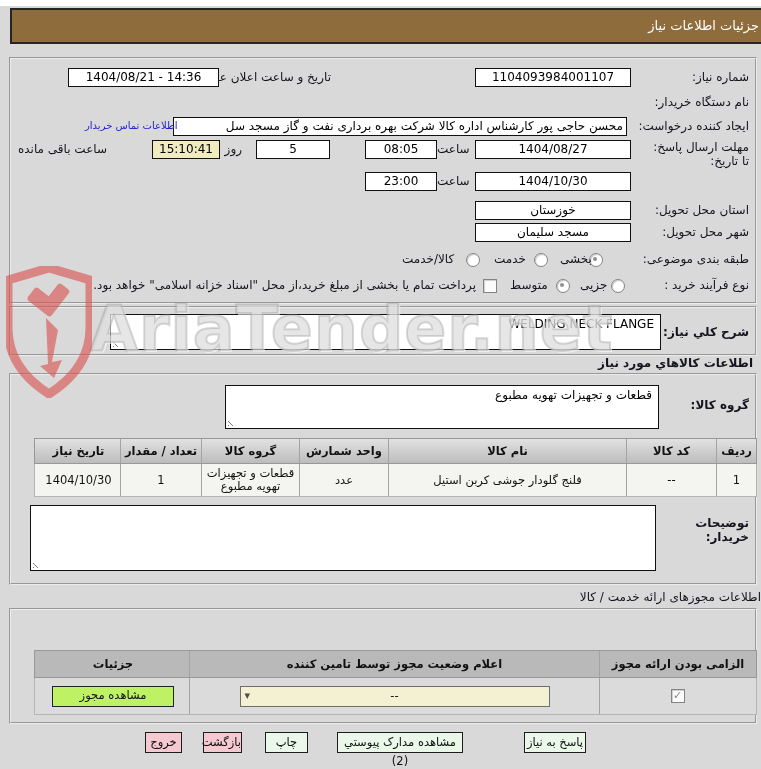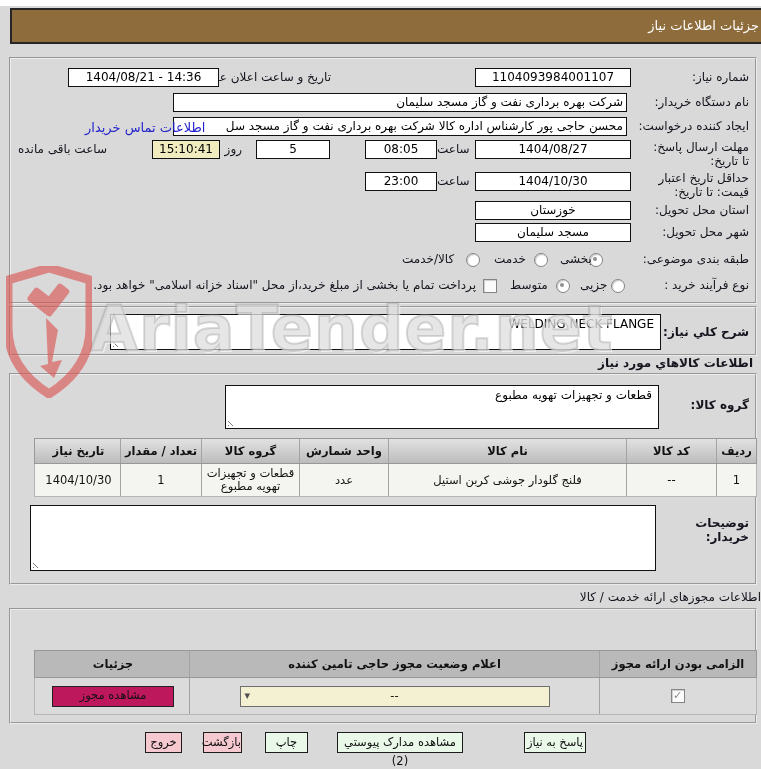--- a/index.html
+++ b/index.html
@@ -8,21 +8,21 @@
   .bg{position:absolute;left:0;top:6px;width:761px;height:763px;background:#d9d9d9}
   .hdrbar{position:absolute;left:10px;top:8px;width:735px;height:32px;background:#8e6c3c;border:2px solid #262626;color:#fff;font-size:13px;line-height:32px;padding:0 12px;text-align:right}
   .panel{position:absolute;border:2px groove #ececec}
   .lbl{position:absolute;font-size:12px;color:#15151f;white-space:nowrap}
   .lbl.b{font-weight:bold}
   .lbl.wrap{white-space:normal;line-height:14px;}
   .fld{position:absolute;background:#fff;border:1px solid #111;height:17px;line-height:17px;font-size:12px;color:#000;padding:0 3px;overflow:hidden;white-space:nowrap;box-sizing:content-box}
   .fld.c{text-align:center}
   .fld.ltr{direction:ltr}
   .fld.yellow{background:#f0ecc0}
-  .link{position:absolute;font-size:13px;color:#2323cc;white-space:nowrap;cursor:pointer}
+  .link{position:absolute;font-size:10px;color:#2323cc;white-space:nowrap;cursor:pointer}
   .radio{position:absolute;width:12px;height:12px;border-radius:50%;background:#fff;border:1px solid #848484;box-shadow:inset 1px 1px 1px rgba(0,0,0,.22)}
   .radio.sel::after{content:"";position:absolute;left:3px;top:3px;width:4px;height:4px;border-radius:50%;background:#909090}
   .cb{position:absolute;width:12px;height:12px;background:#fbfbfb;border:1px solid #848484;box-shadow:inset 1px 1px 1px rgba(0,0,0,.18)}
   .cb.checked::after{content:"✓";position:absolute;left:1px;top:-1px;font-size:11px;color:#8a8a8a}
   .ta{position:absolute;background:#fff;border:1px solid #111;font-size:12px;color:#000;padding:2px 6px;overflow:hidden;text-align:right}
   .rz{position:absolute;left:2px;bottom:2px;width:9px;height:9px;background:repeating-linear-gradient(45deg,#7a7a7a 0 1px,transparent 1px 3.2px);clip-path:polygon(0 0,0 100%,100% 100%)}
   .tbl{position:absolute;width:723px;font-size:11.5px;color:#111}
   .hrow{display:flex;align-items:center;font-weight:bold;border:1px solid #989898;box-sizing:border-box}
   .brow{display:flex;align-items:center;border:1px solid #b5b5b5;border-top:none;box-sizing:border-box}
   .t1 .hrow{height:26px;background:linear-gradient(#e2e2e2,#bcbcbc)}
@@ -31,21 +31,21 @@
   .t2 .brow{height:37px;background:#dbdbdb}
   .cell{flex:0 0 auto;text-align:center;box-sizing:border-box;align-self:stretch;display:flex;align-items:center;justify-content:center;line-height:13px;padding:1px 2px}
   .hrow .cell:not(:last-child),.brow .cell:not(:last-child){border-inline-end:1px solid #a3a3a3}
   .w1{width:40px}.w2{width:90px}.w3{width:238px}.w4{width:89px}.w5{width:98px}.w6{width:81px}.w7{width:83px}
   .p1{width:157px}.p2{width:410px}.p3{width:152px}
   .btn{position:absolute;height:21px;line-height:19px;text-align:center;font-size:11.5px;color:#101010;border:1px solid #1c1c1c;box-sizing:border-box;cursor:pointer}
   .btn.green{background:#e9f8e9}
   .btn.pink{background:#f6c9d0}
   .selbox{position:relative;width:308px;height:19px;background:#f3f1d2;border:1px solid #6e6e6e;font-size:11.5px;line-height:18px;text-align:center;color:#222;cursor:pointer}
   .selbox .chev{position:absolute;left:4px;top:0;font-size:11px;color:#4e4e4e}
-  .crmbtn{position:relative;width:120px;height:19px;background:#be185d;border:1px solid #222;font-size:11.5px;line-height:17px;text-align:center;cursor:pointer}
+  .crmbtn{position:relative;width:120px;height:19px;background:#bef264;border:1px solid #222;font-size:11.5px;line-height:17px;text-align:center;cursor:pointer}
   .wm-text{position:absolute;left:90px;top:292px;width:680px;direction:ltr;font-size:62px;font-weight:bold;letter-spacing:1px;color:rgba(210,210,210,.55);-webkit-text-stroke:2px rgba(150,150,150,.35);text-shadow:2px 2px 0 rgba(255,255,255,.55);white-space:nowrap;pointer-events:none;z-index:50}
   .wm-logo{position:absolute;left:6px;top:266px;pointer-events:none;z-index:51;opacity:.62}
   .sect{position:absolute;font-size:12px;font-weight:bold;color:#15151f;white-space:nowrap}
 </style>
 </head>
 <body>
 
 <div id="root">
   <div class="bg"></div>
 
@@ -54,36 +54,34 @@
   </div>
 
   <div class="panel" style="left:9px;top:57px;width:744px;height:243px"></div>
 
   <span class="lbl" style="right:12px;top:70px">شماره نیاز:</span>
   <div class="fld c ltr" style="left:475px;top:68px;width:148px">1104093984001107</div>
   <span class="lbl" style="right:430px;top:70px">تاریخ و ساعت اعلان عمومی:</span>
   <div class="fld c ltr" style="left:68px;top:68px;width:143px">1404/08/21 - 14:36</div>
 
   <span class="lbl" style="right:12px;top:95px">نام دستگاه خریدار:</span>
-  <div class="fld" style="left:173px;top:93px;width:446px">شرکت بهره برداری نفت و گاز مسجد سلیمان</div>
 
   <span class="lbl" style="right:12px;top:119px">ایجاد کننده درخواست:</span>
   <div class="fld" style="left:173px;top:117px;width:446px">محسن حاجی پور کارشناس اداره کالا  شرکت بهره برداری نفت و گاز مسجد سل</div>
   <span class="link" style="left:85px;top:120px">اطلاعات تماس خریدار</span>
 
   <span class="lbl wrap" style="right:12px;top:140px;width:105px">مهلت ارسال پاسخ: تا تاریخ:</span>
   <div class="fld c ltr" style="left:475px;top:140px;width:148px">1404/08/27</div>
   <span class="lbl" style="left:437px;top:142px">ساعت</span>
   <div class="fld c ltr" style="left:365px;top:140px;width:64px">08:05</div>
   <div class="fld c ltr" style="left:256px;top:140px;width:66px">5</div>
   <span class="lbl" style="left:215px;top:142px">روز و</span>
   <div class="fld c ltr yellow" style="left:152px;top:140px;width:60px">15:10:41</div>
   <span class="lbl" style="left:18px;top:142px">ساعت باقی مانده</span>
 
-  <span class="lbl wrap" style="right:12px;top:171px;width:100px">حداقل تاریخ اعتبار قیمت: تا تاریخ:</span>
   <div class="fld c ltr" style="left:475px;top:172px;width:148px">1404/10/30</div>
   <span class="lbl" style="left:437px;top:174px">ساعت</span>
   <div class="fld c ltr" style="left:365px;top:172px;width:64px">23:00</div>
 
   <span class="lbl" style="right:12px;top:203px">استان محل تحویل:</span>
   <div class="fld c" style="left:475px;top:201px;width:148px">خوزستان</div>
 
   <span class="lbl" style="right:12px;top:225px">شهر محل تحویل:</span>
   <div class="fld c" style="left:475px;top:223px;width:148px">مسجد سلیمان</div>
 
@@ -145,21 +143,21 @@
     <span></span>
     <span class="rz"></span>
   </div>
 
   <div class="sect" style="right:0;top:590px;font-weight:normal">اطلاعات مجوزهای ارائه خدمت / کالا</div>
 
   <div class="panel" style="left:9px;top:608px;width:744px;height:112px"></div>
   <div class="tbl t2" style="left:34px;top:650px">
     <div class="hrow">
       <div class="cell p1">الزامی بودن ارائه مجوز</div>
-      <div class="cell p2">اعلام وضعیت مجوز حاجی تامین کننده</div>
+      <div class="cell p2">اعلام وضعیت مجوز توسط تامین کننده</div>
       <div class="cell p3">جزئیات</div>
     </div>
     <div class="brow">
       <div class="cell p1">
         <span class="cb checked" style="position:relative"></span>
       </div>
       <div class="cell p2">
         <div class="selbox">
           <span>--</span>
           <span class="chev">▾</span>

